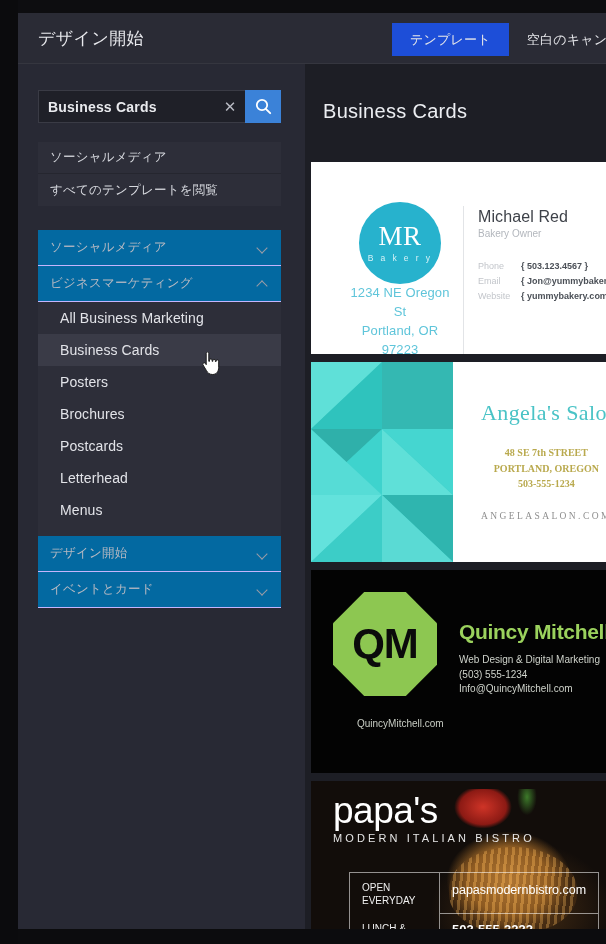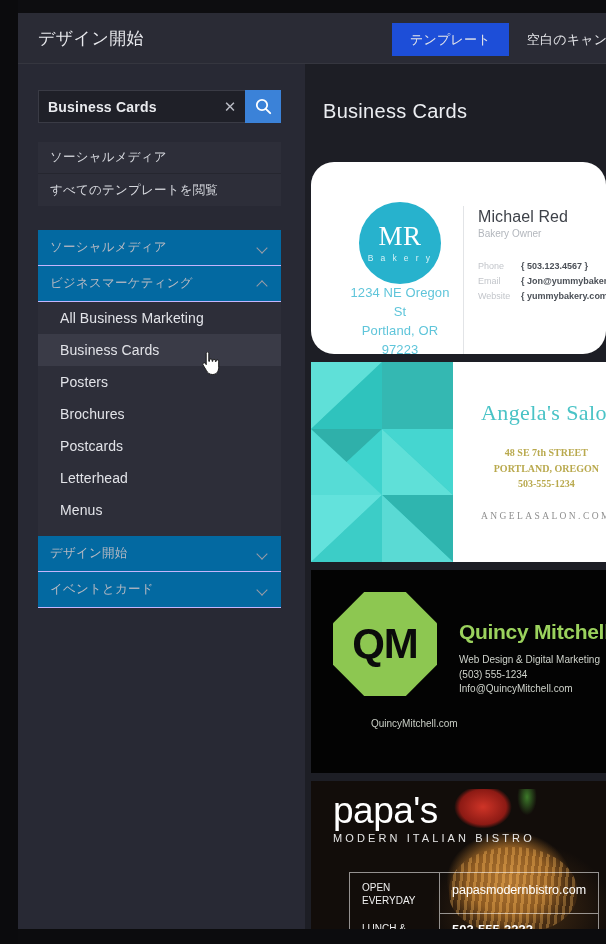--- a/index.html
+++ b/index.html
@@ -207,21 +207,21 @@
   }
   .card {
     width: 295px;
     margin-bottom: 8px;
     overflow: hidden;
     position: relative;
     cursor: pointer;
   }
 
   
-  .c1 { height: 192px; background: #ffffff; border-radius: 23px; }
+  .c1 { height: 192px; background: #ffffff; }
   .c1-inner {
     position: absolute;
     left: 34px; top: 40px;
     display: flex;
   }
   .c1-left { width: 110px; text-align: center; }
   .mr-circle {
     width: 82px; height: 82px;
     border-radius: 50%;
     background: #27b2cd;
@@ -332,21 +332,21 @@
   }
   .qm-lines {
     margin-top: 9px;
     font-size: 10px;
     color: #cfd3cb;
     line-height: 1.45;
     white-space: nowrap;
   }
   .qm-web {
     position: absolute;
-    left: 60px; top: 148px;
+    left: 46px; top: 148px;
     font-size: 10px;
     color: #c8cdc4;
   }
 
   
   .c4 { height: 170px; background: #120d0a; }
   .c4-food {
     position: absolute;
     left: 120px; top: 8px;
     width: 185px; height: 175px;

